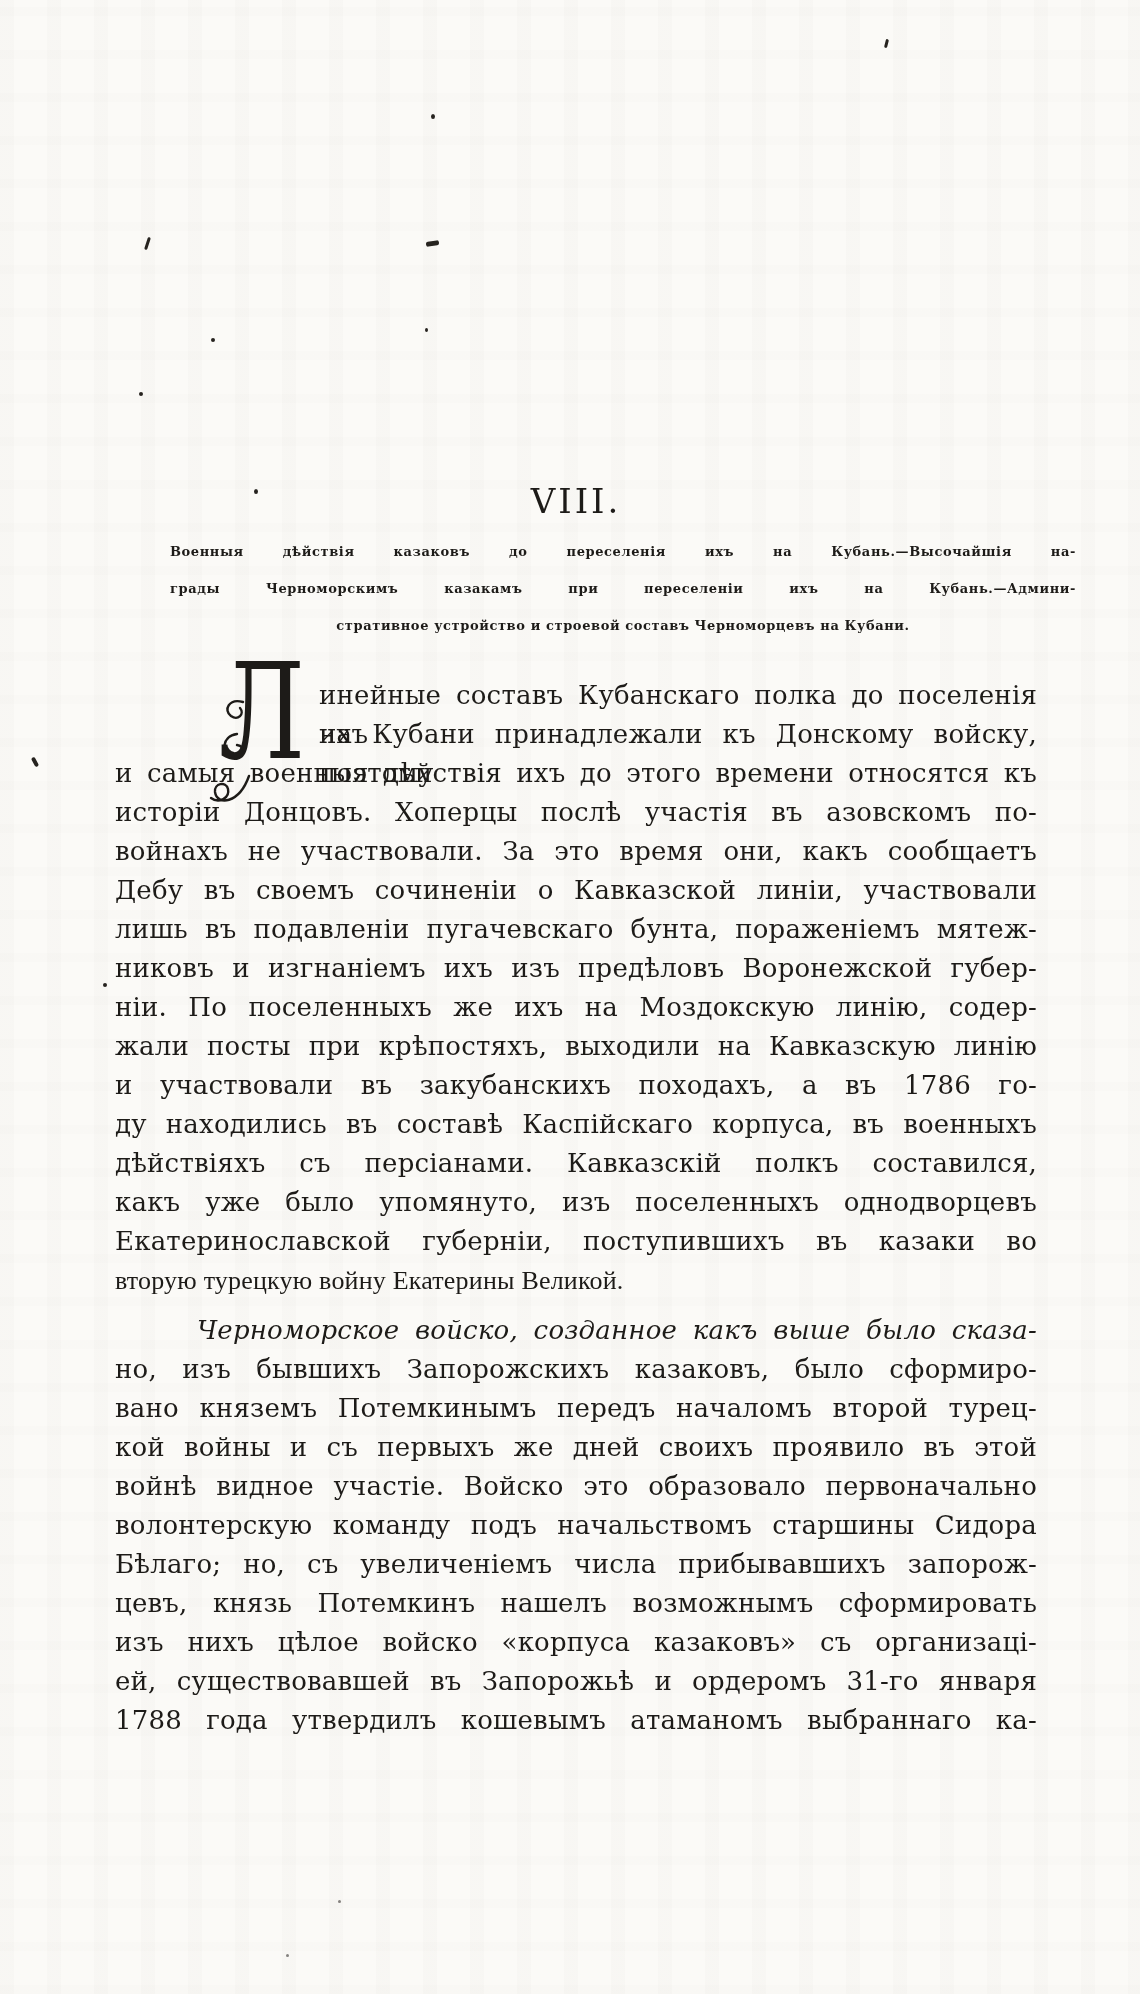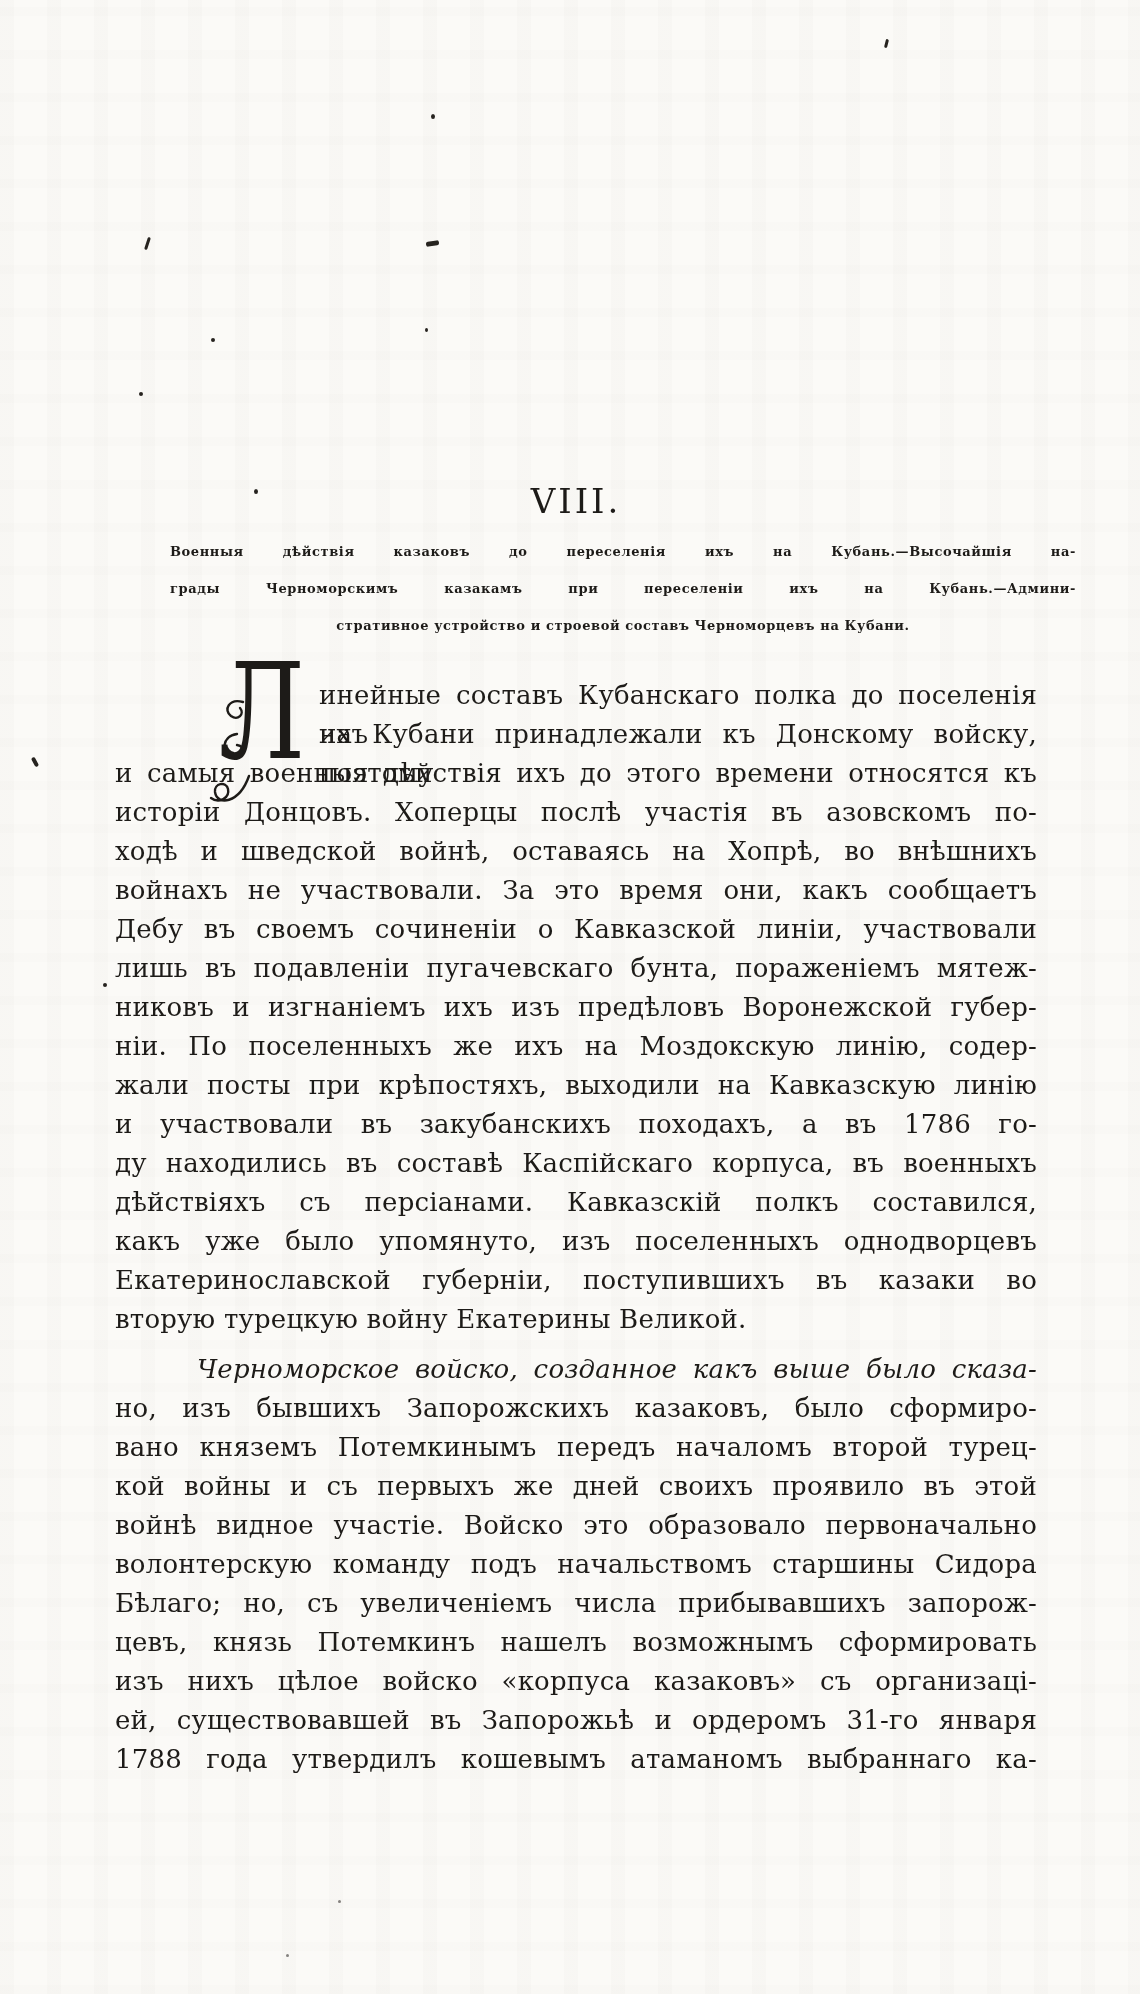--- a/index.html
+++ b/index.html
@@ -49,21 +49,21 @@
   }
   .para { position: relative; }
   .para-2 { margin-top: 11px; }
   .line {
     height: 39px;
     text-align: justify;
     text-align-last: justify;
   }
   .line.ind { padding-left: 204px; }   
   .line.fi  { text-indent: 82px; font-style: italic; }     
-  .line.last { text-align: left; text-align-last: left; }
+  .line.last { text-align: left; text-align-last: left; font-family: Liberation Serif, serif; }
   .dropcap {
     position: absolute;
     left: 104px; top: -30px;
     font-size: 132px;
     line-height: 1;
     transform: scaleX(0.78);
     transform-origin: left top;
   }
   .dropcap-flourish {
     position: absolute;
@@ -110,21 +110,20 @@
         <path d="M46 112 C36 140 14 142 12 128 C11 119 23 117 25 125 C27 134 16 140 8 134"></path>
       </g>
     </svg>
     <div class="dropcap">Л</div>
 
     <div class="para para-1">
       <div class="line ind">инейные составъ Кубанскаго полка до поселенія ихъ</div>
       <div class="line ind">на Кубани принадлежали къ Донскому войску, поэтому</div>
       <div class="line">и самыя военныя дѣйствія ихъ до этого времени относятся къ</div>
       <div class="line">исторіи Донцовъ. Хоперцы послѣ участія въ азовскомъ по-</div>
-      <div class="line">ходѣ и шведской войнѣ, оставаясь на Хопрѣ, во внѣшнихъ</div>
       <div class="line">войнахъ не участвовали. За это время они, какъ сообщаетъ</div>
       <div class="line">Дебу въ своемъ сочиненіи о Кавказской линіи, участвовали</div>
       <div class="line">лишь въ подавленіи пугачевскаго бунта, пораженіемъ мятеж-</div>
       <div class="line">никовъ и изгнаніемъ ихъ изъ предѣловъ Воронежской губер-</div>
       <div class="line">ніи. По поселенныхъ же ихъ на Моздокскую линію, содер-</div>
       <div class="line">жали посты при крѣпостяхъ, выходили на Кавказскую линію</div>
       <div class="line">и участвовали въ закубанскихъ походахъ, а въ 1786 го-</div>
       <div class="line">ду находились въ составѣ Каспійскаго корпуса, въ военныхъ</div>
       <div class="line">дѣйствіяхъ съ персіанами. Кавказскій полкъ составился,</div>
       <div class="line">какъ уже было упомянуто, изъ поселенныхъ однодворцевъ</div>

